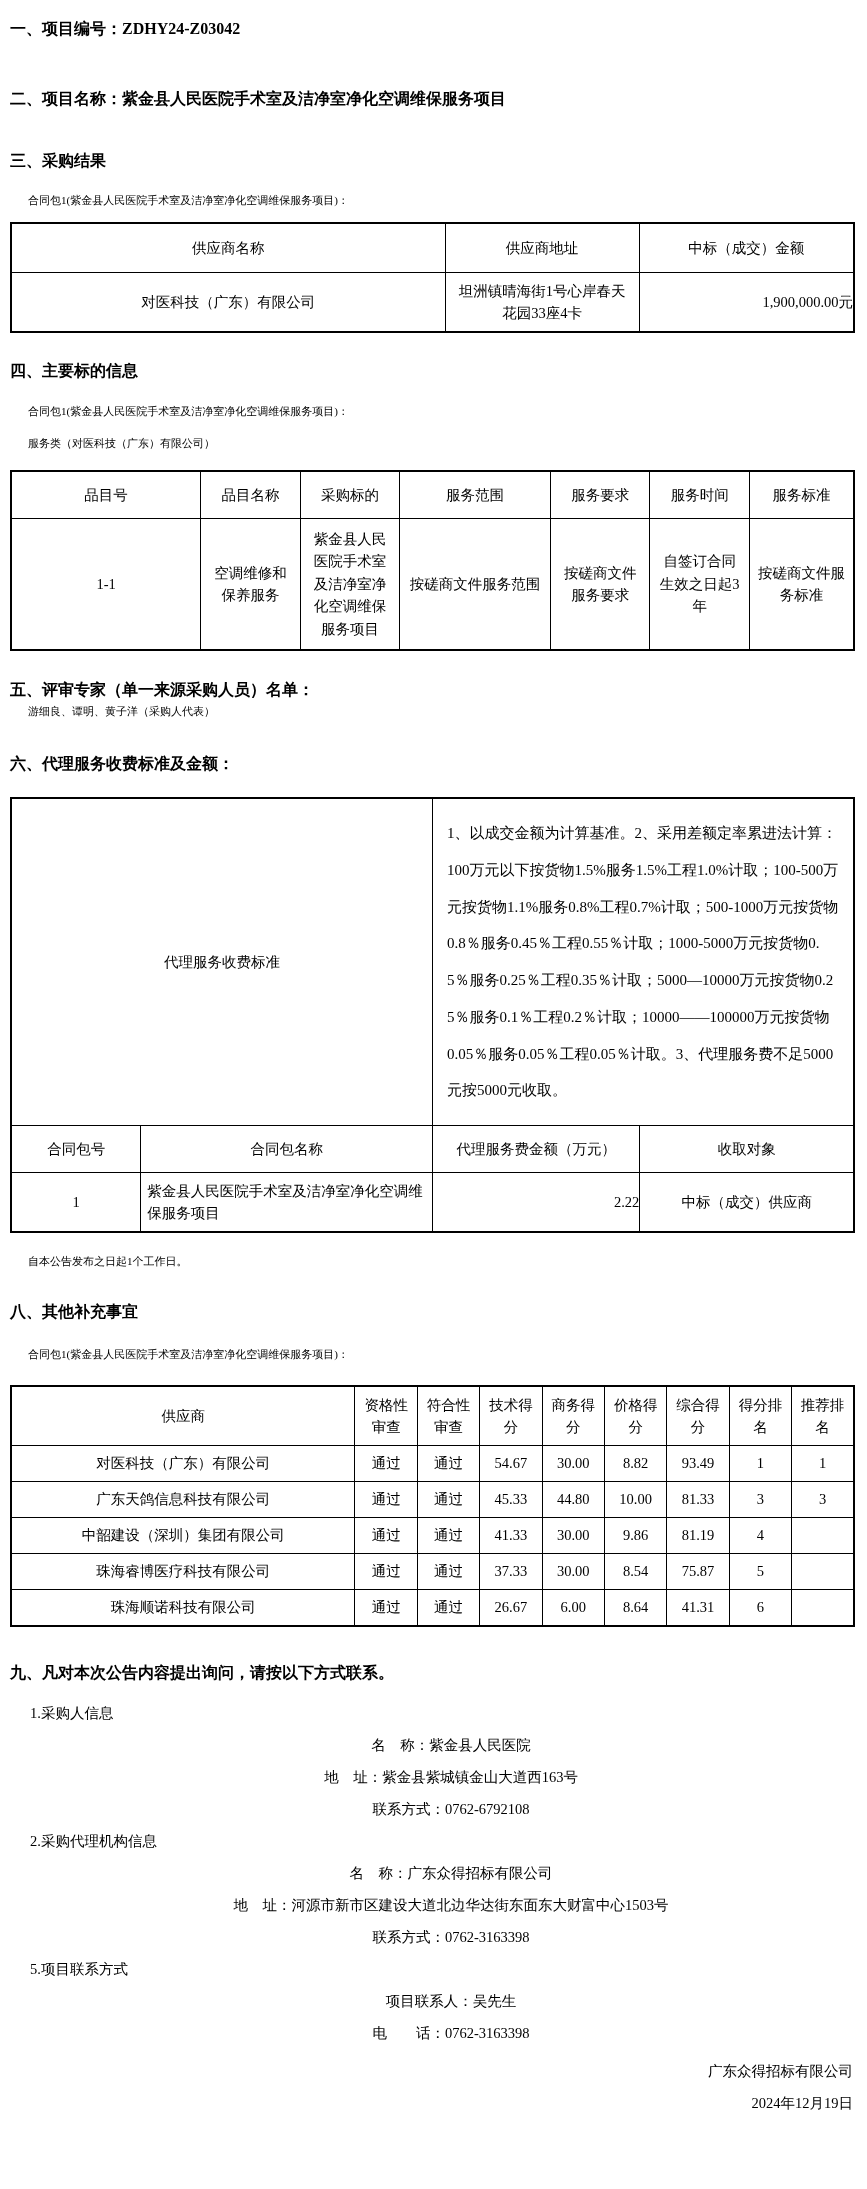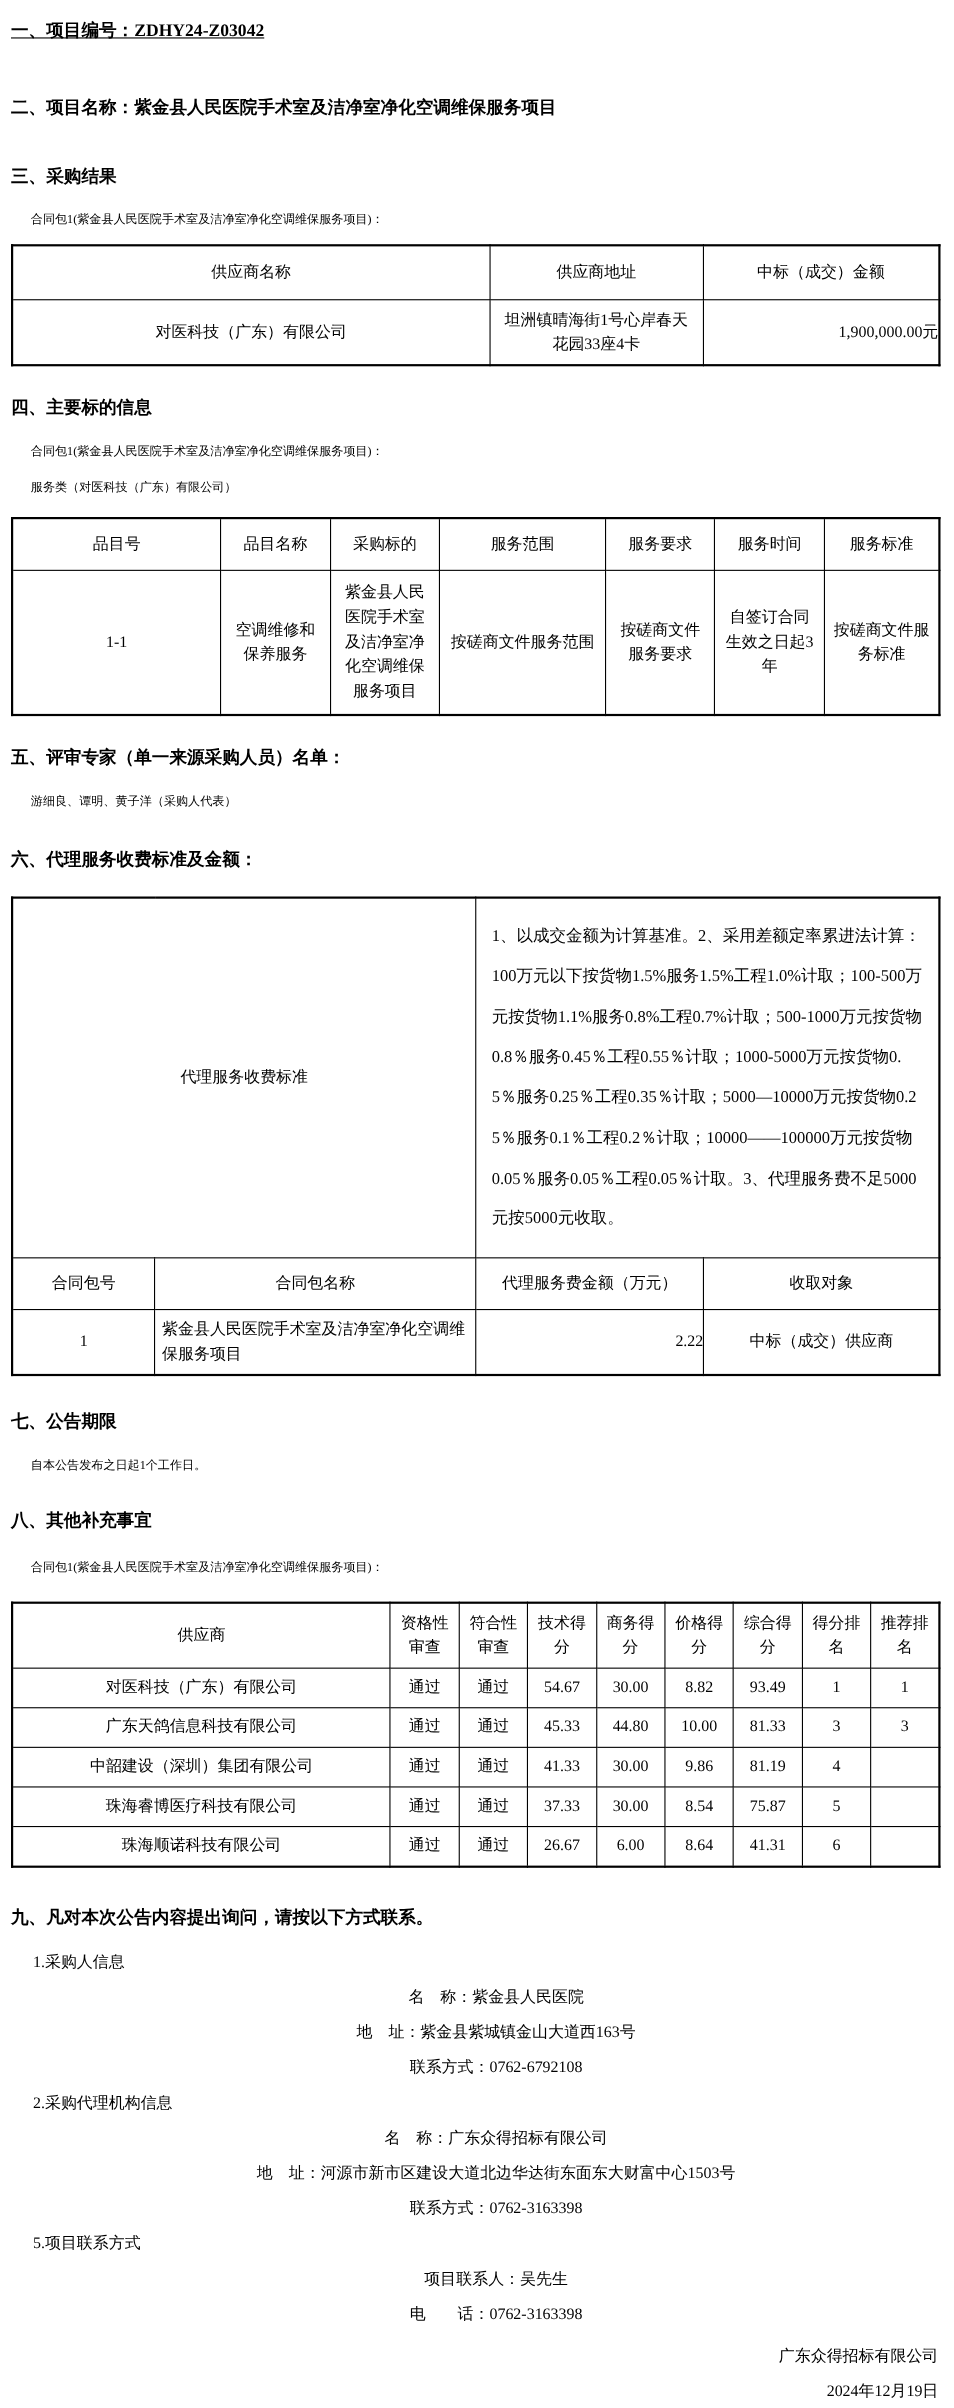--- a/index.html
+++ b/index.html
@@ -6,21 +6,21 @@
   body{
     width:867px;
     font-family:"Liberation Serif","DejaVu Serif",serif;
     color:#000000;
     -webkit-font-smoothing:none;
   }
   .doc{padding:0 12px 30px 10px;}
   .sec-heading{
     font-size:16px;font-weight:bold;line-height:22px;margin:0;
   }
-  .mt-first{margin-top:18px;text-decoration:underline;}
+  .mt-first{margin-top:18px;}
   .body-line{font-size:11px;line-height:20px;}
   .pkg-line{margin-left:18px;}
   table{
     border-collapse:collapse;width:845px;table-layout:fixed;
     border:2px solid #000;
     font-size:14.5px;
   }
   td,th{
     border:1px solid #000;
     font-weight:normal;
@@ -115,21 +115,21 @@
         <td>按磋商文件服务范围</td>
         <td>按磋商文件服务要求</td>
         <td>自签订合同生效之日起3年</td>
         <td>按磋商文件服务标准</td>
       </tr>
     </tbody>
   </table>
 
   <h3 class="sec-heading" style="margin-top:28px;">五、评审专家（单一来源采购人员）名单：</h3>
 
-  <div class="body-line pkg-line" style="margin-top:18px;">游细良、谭明、黄子洋（采购人代表）</div>
+  <div class="body-line pkg-line" style="">游细良、谭明、黄子洋（采购人代表）</div>
 
   <h3 class="sec-heading" style="margin-top:32px;">六、代理服务收费标准及金额：</h3>
 
   <table style="margin-top:22px;">
     <colgroup>
       <col style="width:15.4%;">
         <col style="width:34.6%;">
         <col style="width:24.6%;">
         <col style="width:25.4%;">
     </colgroup>
@@ -146,21 +146,20 @@
       </tr>
       <tr class="fee-data">
         <td>1</td>
         <td class="cell-left">紫金县人民医院手术室及洁净室净化空调维保服务项目</td>
         <td class="cell-right">2.22</td>
         <td>中标（成交）供应商</td>
       </tr>
     </tbody>
   </table>
 
-  <h3 class="sec-heading" style="margin-top:31px;">七、公告期限</h3>
 
   <div class="body-line pkg-line" style="margin-top:18px;">自本公告发布之日起1个工作日。</div>
 
   <h3 class="sec-heading" style="margin-top:30px;">八、其他补充事宜</h3>
 
   <div class="body-line pkg-line" style="margin-top:21px;">合同包1(紫金县人民医院手术室及洁净室净化空调维保服务项目)：</div>
 
   <table style="margin-top:21px;">
     <colgroup>
       <col style="width:40.8%;">

